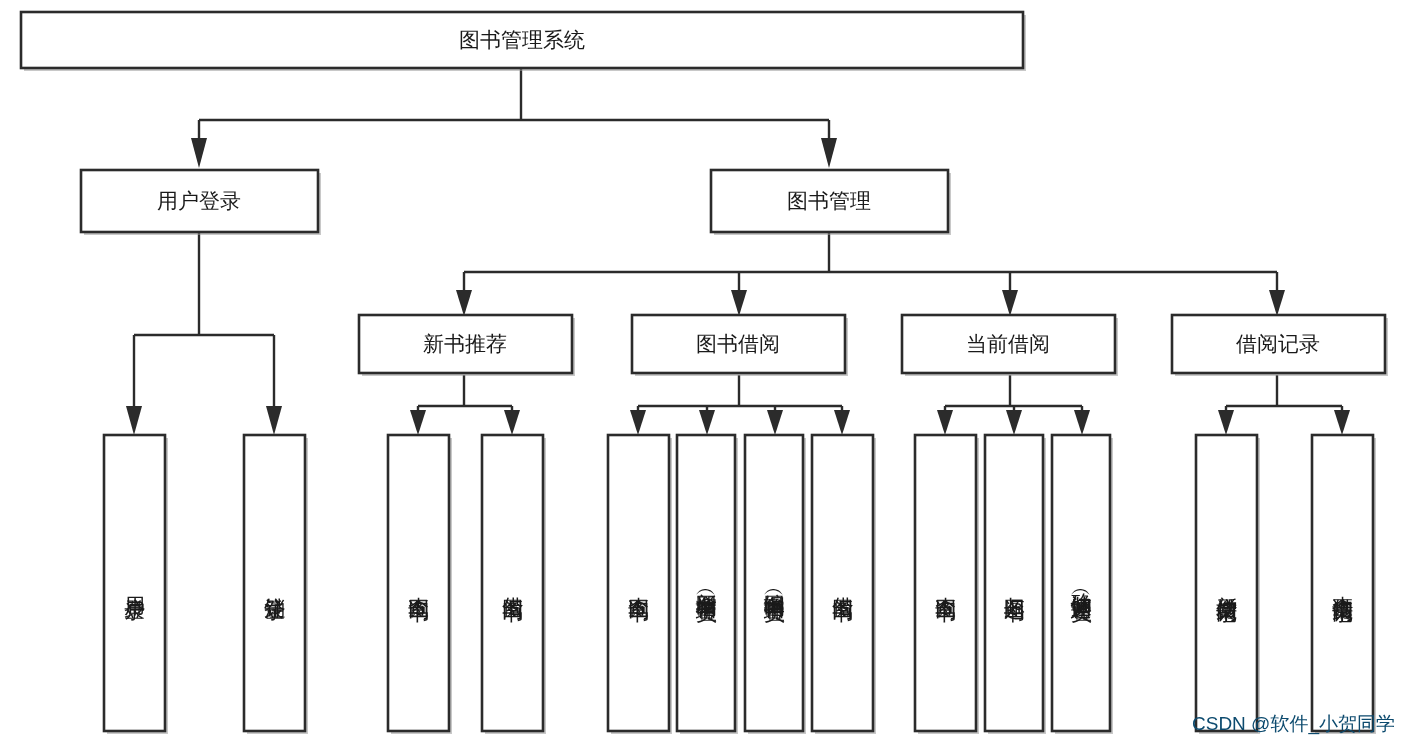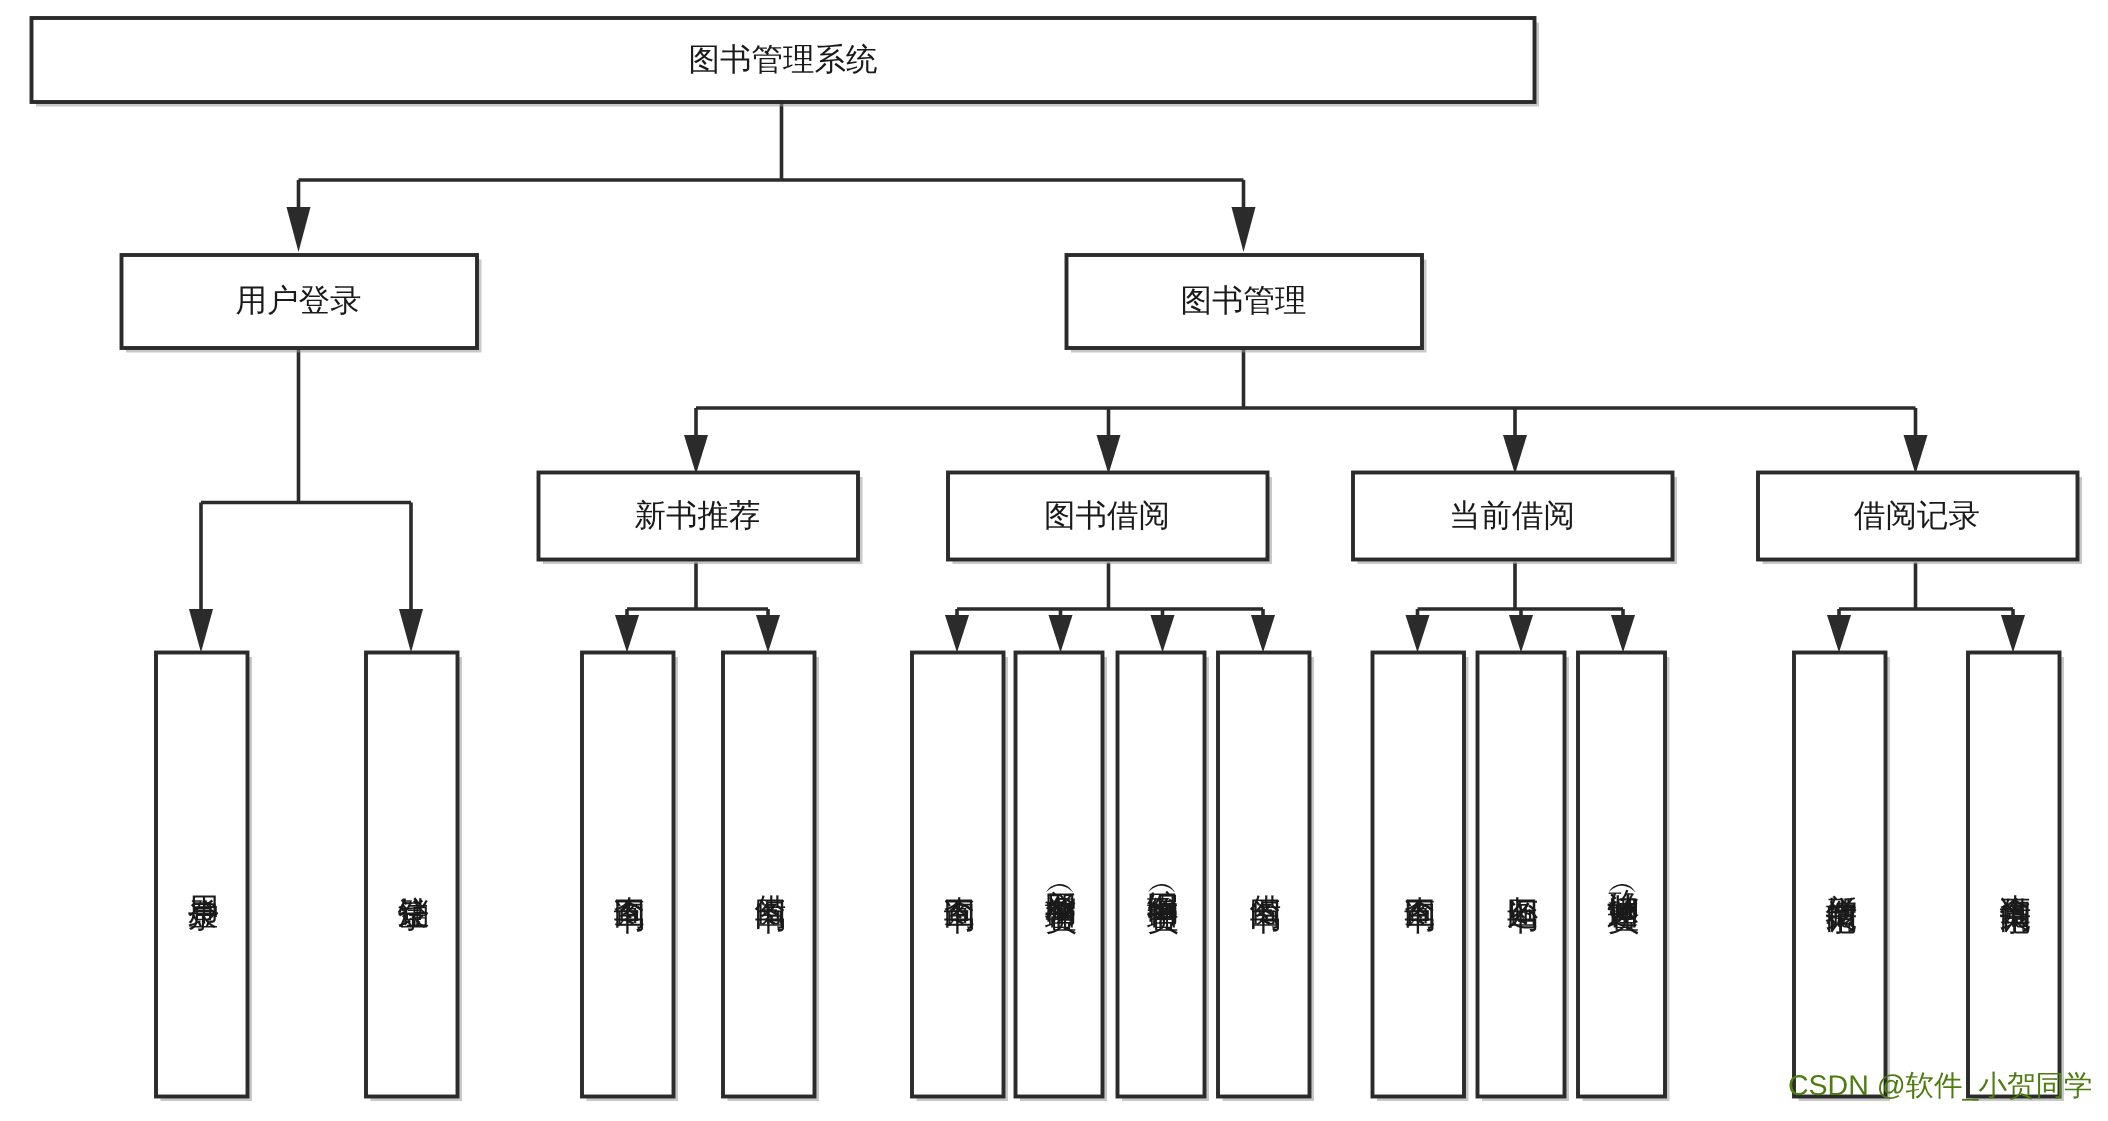--- a/index.html
+++ b/index.html
@@ -65,21 +65,21 @@
     display: flex;
     align-items: center;
     justify-content: center;
     white-space: nowrap;
     pointer-events: none;
   }
   .watermark {
     position: absolute;
     font-family: "Liberation Sans", "DejaVu Sans", sans-serif;
     font-size: 19px;
-    color: #4d7c0f;
+    color: #0c4a6e;
     white-space: nowrap;
     left: 1192px;
     top: 711px;
   }
 </style>
 </head>
 <body>
 
 <div id="diagram-root">
 

